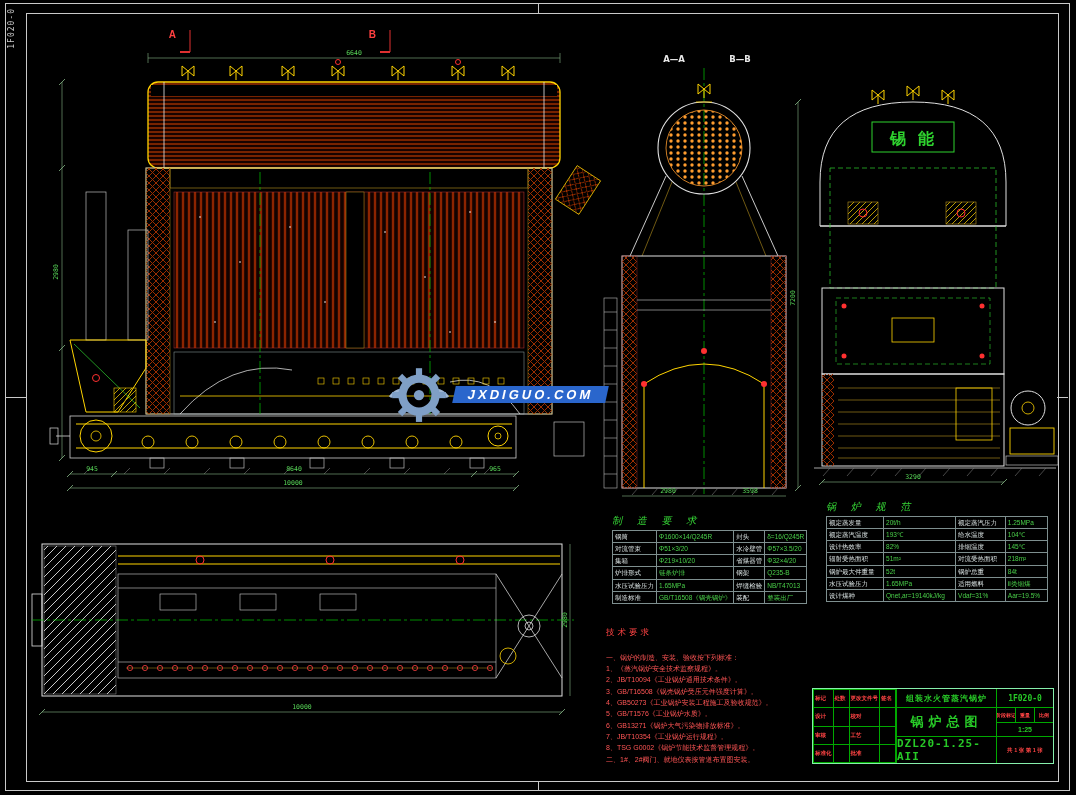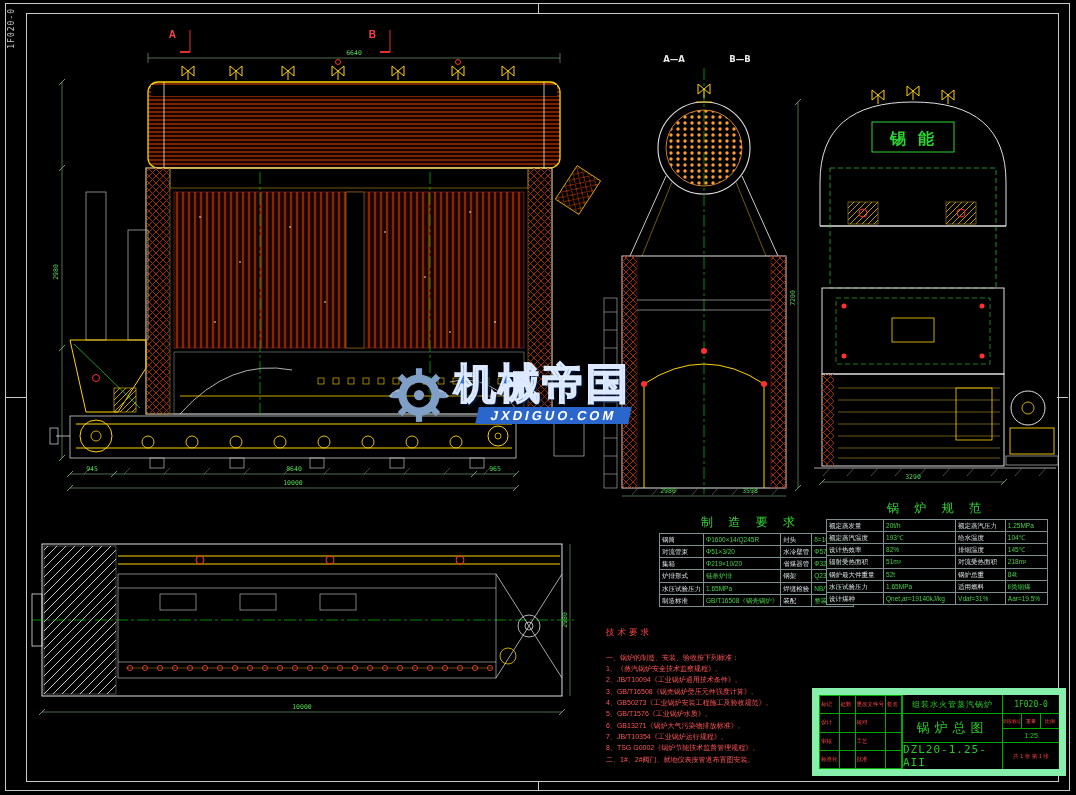--- a/index.html
+++ b/index.html
@@ -8,30 +8,30 @@
   .abs{position:absolute;}
   .frame{position:absolute;border:1px solid #c9c9c9;}
   .tick{position:absolute;background:#c9c9c9;}
   .corner-code{position:absolute;left:7px;top:8px;writing-mode:vertical-rl;transform:rotate(180deg);
                font-size:8px;color:#cccccc;letter-spacing:1px;font-family:"DejaVu Sans Mono",monospace;}
   
   .dim{font-family:"DejaVu Sans Mono",monospace;font-size:6.5px;fill:#57d657;}
   .lblw{font-family:"DejaVu Sans",sans-serif;font-size:8.5px;font-weight:bold;fill:#e8e8e8;}
   .cl{stroke:#00c800;stroke-dasharray:12 3 3 3;stroke-width:0.7;}
   
-  .ttl-green{color:#35d435;text-align:center;letter-spacing:6px;font-size:12px;margin-bottom:2px;white-space:nowrap;}
+  .ttl-green{color:#35d435;text-align:left;letter-spacing:6px;font-size:10px;margin-bottom:2px;white-space:nowrap;font-style:italic;}
   .dtable{border-collapse:collapse;width:100%;background:rgba(0,0,0,.88);}
   .dtable td{border:1px solid #7e8f8f;font-size:6.5px;line-height:1.1;padding:2px 2px;white-space:nowrap;overflow:hidden;}
   .dtable td.lbl{color:#d9e2e2;}
   .dtable td.val{color:#49cf49;}
   
   .notes{color:#ff5555;font-size:7px;line-height:1.62;white-space:nowrap;}
   .notes-title{font-size:8.5px;color:#ff4343;letter-spacing:3px;margin-bottom:12px;}
   
-  .tb{position:absolute;border:7px solid #86efac;display:flex;background:rgba(0,0,0,.9);}
+  .tb{position:absolute;border:1px solid #86efac;display:flex;background:rgba(0,0,0,.9);font-weight:bold;}
   .revt{border-collapse:collapse;width:82px;}
   .revt td{border:1px solid #00a800;color:#ff4444;font-size:5.5px;height:16.5px;min-width:13px;padding:0 1px;white-space:nowrap;overflow:hidden;}
   .tb-right{flex:1;display:flex;flex-direction:column;border-left:1px solid #00a800;}
   .tb-row1,.tb-row2,.tb-row3{display:flex;}
   .tb-row1{height:20px;border-bottom:1px solid #00a800;}
   .tb-row2{height:31px;border-bottom:1px solid #00a800;}
   .tb-row3{flex:1;}
   .cell{display:flex;align-items:center;justify-content:center;}
   .tb-company{flex:1;color:#27c927;font-size:8px;border-right:1px solid #00a800;letter-spacing:1px;}
   .tb-code{width:56px;color:#27c927;font-size:8px;font-family:"DejaVu Sans Mono",monospace;}
@@ -374,21 +374,21 @@
     <circle cx="478" cy="128" r="8" fill="none" stroke="#ffd400" stroke-width="0.8"></circle>
     <g stroke="#86b786" stroke-width="0.6">
       <line x1="12" y1="184" x2="532" y2="184"></line>
       <path d="M9,187 l6,-6 M529,187 l6,-6" stroke-width="0.8"></path>
       <text class="dim" x="272" y="181" text-anchor="middle" stroke="none">10000</text>
       <line x1="540" y1="16" x2="540" y2="168"></line>
       <text class="dim" transform="rotate(-90 537 92)" x="537" y="92" text-anchor="middle" stroke="none">2980</text>
     </g>
   </svg>
 
-  <div class="abs" style="left:659px;top:514px;width:184px;">
+  <div class="abs" style="left:612px;top:514px;width:184px;">
     <div class="ttl-green">制 造 要 求</div>
     <table class="dtable">
       <tbody>
           <tr>
             <td class="lbl">锅筒</td>
             <td class="val">Φ1600×14/Q245R</td>
             <td class="lbl">封头</td>
             <td class="val">δ=16/Q245R</td>
           </tr>
       <tr>
@@ -552,18 +552,17 @@
           <line x1="16.6" y1="45.4" x2="11.6" y2="50.4"></line>
         <line x1="11" y1="32" x2="4" y2="32"></line>
           <line x1="16.6" y1="18.6" x2="11.6" y2="13.6"></line>
         <line x1="30" y1="13" x2="30" y2="6"></line>
           <line x1="43.4" y1="18.6" x2="48.4" y2="13.6"></line>
       </g>
       <circle cx="30" cy="32" r="16" fill="none" stroke="#7f9fc6" stroke-width="8"></circle>
       <circle cx="30" cy="32" r="5" fill="#7f9fc6"></circle>
     </svg>
     <div class="wm-col">
-      <div class="wm-brand">机械帝国</div>
       <div class="wm-domain">JXDIGUO.COM</div>
     </div>
   </div>
 
 </div>
 
 </body></html>

